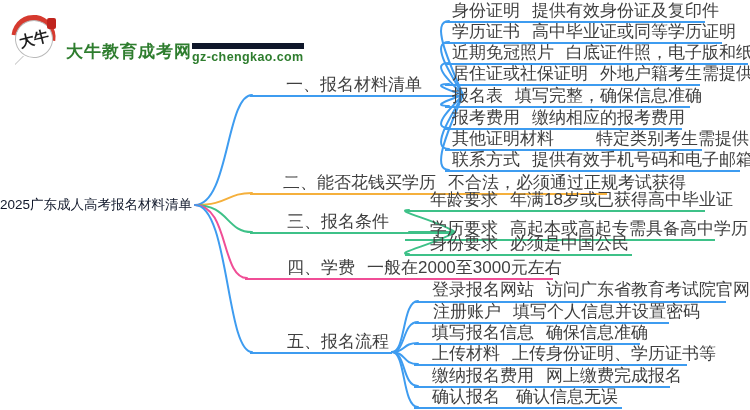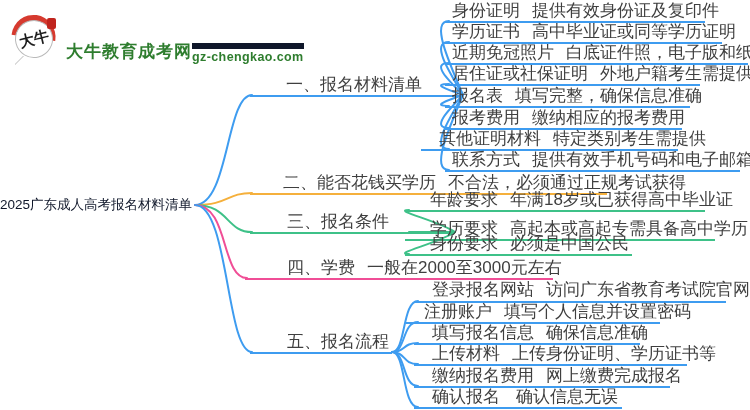--- a/index.html
+++ b/index.html
@@ -94,21 +94,21 @@
       <span class="dsc">外地户籍考生需提供</span>
     </div>
     <div class="node" style="left: 445px; top: 87px; width: 245px; padding-left: 7px; border-bottom-color: rgb(62, 156, 240);">
       <span class="lbl">报名表</span>
       <span class="dsc">填写完整，确保信息准确</span>
     </div>
     <div class="node" style="left: 445px; top: 109px; width: 237px; padding-left: 7px; border-bottom-color: rgb(62, 156, 240);">
       <span class="lbl">报考费用</span>
       <span class="dsc">缴纳相应的报考费用</span>
     </div>
-    <div class="node" style="left: 421px; top: 130px; width: 257px; padding-left: 18px; border-bottom-color: rgb(62, 156, 240);">
+    <div class="node" style="left: 445px; top: 130px; width: 257px; padding-left: 7px; border-bottom-color: rgb(62, 156, 240); gap: 30px;">
       <span class="lbl">其他证明材料</span>
       <span class="dsc">特定类别考生需提供</span>
     </div>
     <div class="node" style="left: 445px; top: 151px; width: 295px; padding-left: 7px; border-bottom-color: rgb(62, 156, 240);">
       <span class="lbl">联系方式</span>
       <span class="dsc">提供有效手机号码和电子邮箱</span>
     </div>
     <div class="node" style="left: 250px; top: 174px; width: 357px; padding-left: 33px; border-bottom-color: rgb(245, 176, 60);">
       <span class="lbl">二、能否花钱买学历</span>
       <span class="dsc">不合法，必须通过正规考试获得</span>
@@ -132,21 +132,21 @@
       <span class="lbl">四、学费</span>
       <span class="dsc">一般在2000至3000元左右</span>
     </div>
     <div class="node" style="left: 250px; top: 333px; width: 142px; padding-left: 37px; border-bottom-color: rgb(62, 156, 240);">
       <span class="lbl">五、报名流程</span>
     </div>
     <div class="node" style="left: 414px; top: 282px; width: 312px; padding-left: 18px; border-bottom-color: rgb(62, 156, 240); font-family: Liberation Mono, monospace;">
       <span class="lbl">登录报名网站</span>
       <span class="dsc">访问广东省教育考试院官网</span>
     </div>
-    <div class="node" style="left: 406px; top: 303px; width: 254px; padding-left: 18px; border-bottom-color: rgb(62, 156, 240);">
+    <div class="node" style="left: 415px; top: 303px; width: 254px; padding-left: 18px; border-bottom-color: rgb(62, 156, 240);">
       <span class="lbl">注册账户</span>
       <span class="dsc">填写个人信息并设置密码</span>
     </div>
     <div class="node" style="left: 414px; top: 324px; width: 226px; padding-left: 18px; border-bottom-color: rgb(62, 156, 240);">
       <span class="lbl">填写报名信息</span>
       <span class="dsc">确保信息准确</span>
     </div>
     <div class="node" style="left: 414px; top: 345px; width: 273px; padding-left: 18px; border-bottom-color: rgb(62, 156, 240);">
       <span class="lbl">上传材料</span>
       <span class="dsc">上传身份证明、学历证书等</span>

